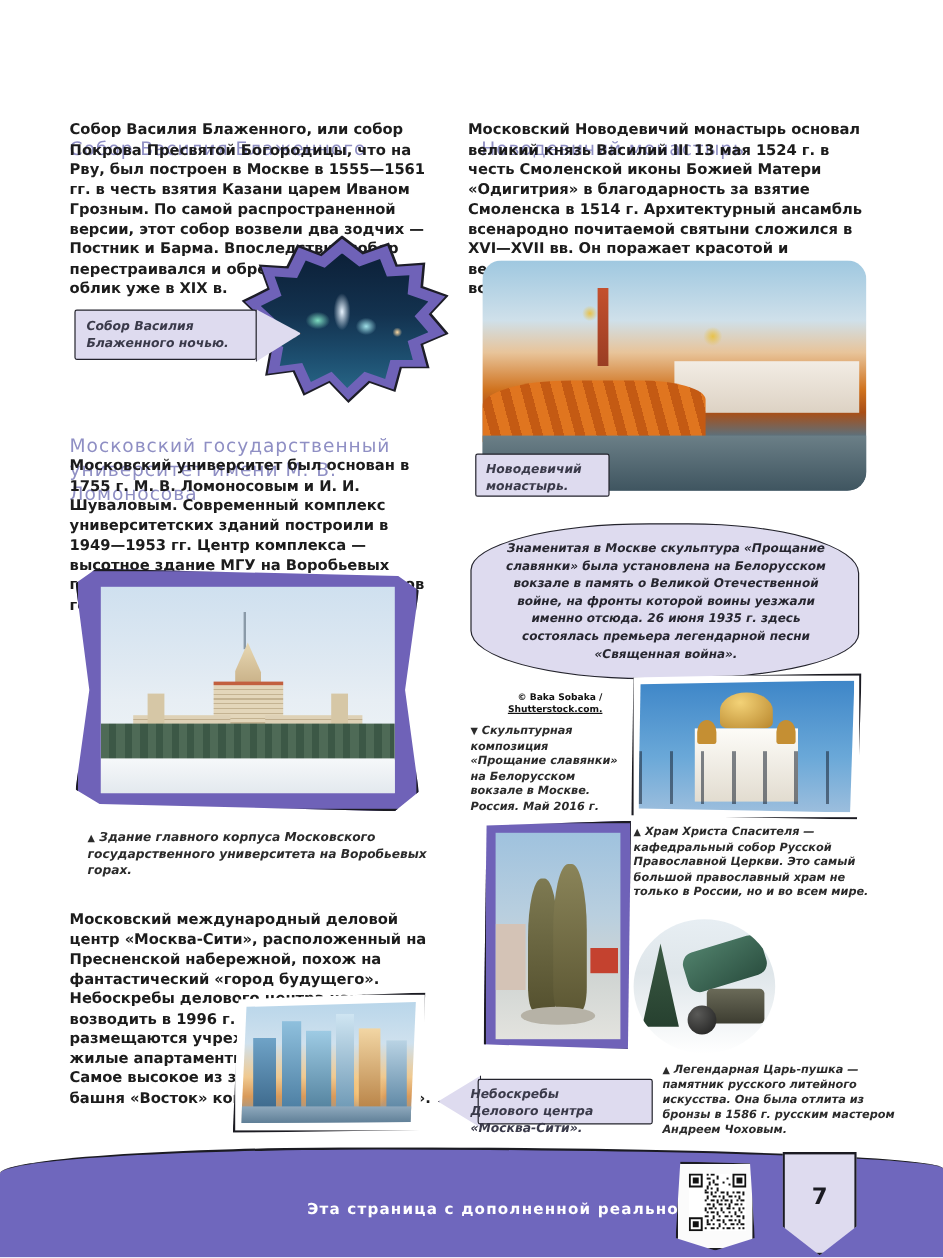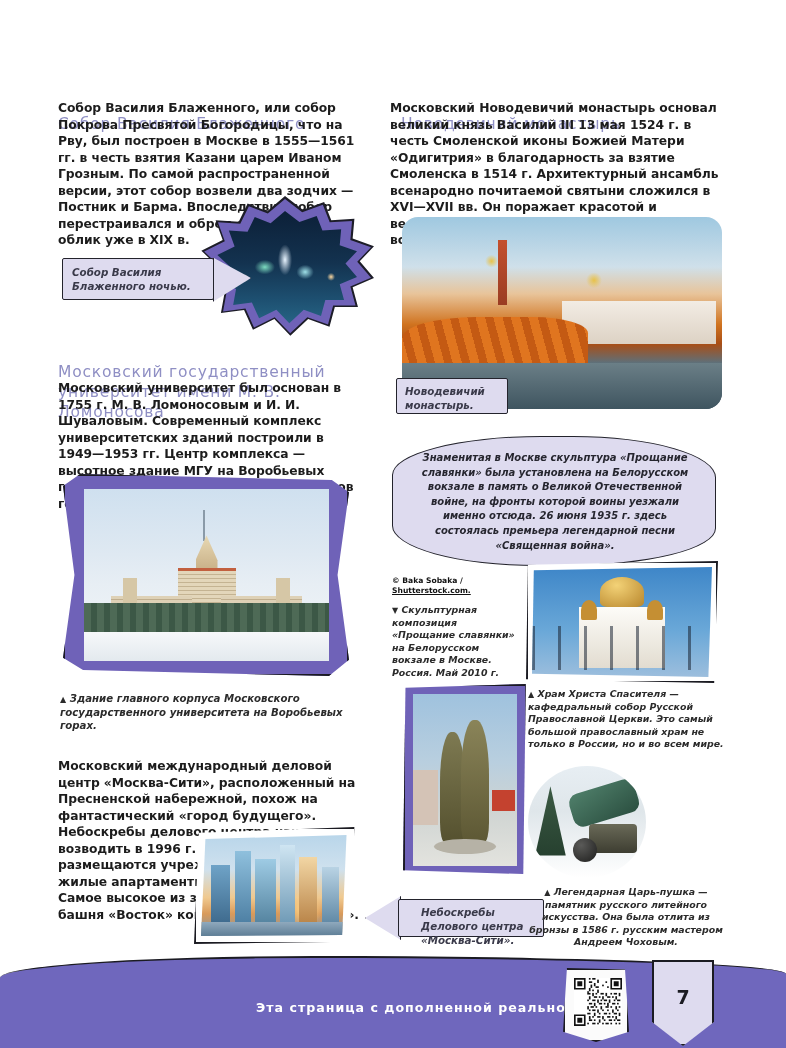--- a/index.html
+++ b/index.html
@@ -189,21 +189,21 @@
     <div style="position:absolute; left:16%; top:52%; width:14px; height:16%;
                 background:#d6c7a6;"></div>
     <div style="position:absolute; right:16%; top:52%; width:14px; height:16%;
                 background:#d6c7a6;"></div>
     <div style="position:absolute; left:0; bottom:16%; width:100%; height:18%;
                 background:repeating-linear-gradient(90deg,#4e6a56 0 7px,#3c5846 7px 13px);"></div>
     <div style="position:absolute; left:0; bottom:0; width:100%; height:17%;
                 background:linear-gradient(180deg,#f6f8fa,#e3e9ee);"></div>
   </div>
 
-  <div class="caption" style="left:60px; top:692px; width:310px;">
+  <div class="caption" style="left:73px; top:692px; width:310px;">
     <span class="tri">▲</span>
     <span>Здание главного корпуса Московского государственного университета на Воробьевых горах.</span>
   </div>
 
 
   <div class="bodytext" style="left:58px; top:758px; width:302px;">Московский международный деловой центр «Москва-Сити», расположенный на Пресненской набережной, похож на фантастический «город будущего». Небоскребы делового центра начали возводить в 1996 г. Сегодня здесь размещаются учреждения бизнеса, жилые апартаменты и зоны отдыха. Самое высокое из зданий — 95-этажная башня «Восток» комплекса «Федерация».</div>
 
   <div class="skew-frame" style="left:194px; top:827px; width:162px; height:117px;
               clip-path:polygon(3% 5%, 99% 0%, 96% 98%, 0% 100%);"></div>
   <div class="photo" style="left:201px; top:835px; width:147px; height:101px;
@@ -224,21 +224,21 @@
     <div style="position:absolute; left:82%; top:32%; width:12%; height:56%;
                 background:linear-gradient(180deg,#b9d3e4,#5f88a5);"></div>
     <div style="position:absolute; left:0; bottom:0; width:100%; height:14%;
                 background:linear-gradient(180deg,#8fa9bd,#5e7e96);"></div>
   </div>
 
   <div style="position:absolute; left:365px; top:893px; width:36px; height:50px;
               background:#dedbef; border:1.6px solid #23232c;
               clip-path:polygon(100% 6%, 100% 94%, 0% 50%);"></div>
   <div class="callout" style="left:398px; top:899px; width:146px; height:38px;"></div>
-  <div class="bubble-text" style="left:421px; top:906px; width:132px;">Небоскребы Делового центра «Москва-Сити».</div>
+  <div class="bubble-text" style="left:392px; top:906px; width:132px;">Небоскребы Делового центра «Москва-Сити».</div>
 
   <div class="heading" style="left:401px; top:70px; width:320px;">Новодевичий монастырь</div>
 
   <div class="bodytext" style="left:390px; top:100px; width:330px;">Московский Новодевичий монастырь основал великий князь Василий III 13 мая 1524 г. в честь Смоленской иконы Божией Матери «Одигитрия» в благодарность за взятие Смоленска в 1514 г. Архитектурный ансамбль всенародно почитаемой святыни сложился в XVI—XVII вв. Он поражает красотой и величием. Монастырь объявлен достоянием всего человечества.</div>
 
   <div class="photo" style="left:402px; top:217px; width:320px; height:192px;
               border-radius:16px 16px 16px 16px;
               background:
                 radial-gradient(circle 9px at 28% 23%, #e8c24a 0%, rgba(232,194,74,0) 72%),
                 radial-gradient(circle 11px at 60% 33%, #e8c24a 0%, rgba(232,194,74,0) 72%),
@@ -256,28 +256,28 @@
 
   <div class="callout" style="left:396px; top:378px; width:112px; height:36px;"></div>
   <div class="bubble-text" style="left:405px; top:385px; width:98px;">Новодевичий монастырь.</div>
 
   <div style="position:absolute; left:392px; top:436px; width:324px; height:130px;
               background:#dedbef; border:1.8px solid #23232c;
               border-radius:46% 44% 47% 45% / 30% 32% 29% 31%;"></div>
   <div class="bubble-text" style="left:414px; top:451px; width:282px; text-align:center; line-height:1.46;
               font-size:10.0px; color:#26262f;">Знаменитая в Москве скульптура «Прощание славянки» была установлена на Белорусском вокзале в память о Великой Отечественной войне, на фронты которой воины уезжали именно отсюда. 26 июня 1935 г. здесь состоялась премьера легендарной песни «Священная война».</div>
 
-  <div class="credit" style="left:392px; top:576px; width:110px;">
+  <div class="credit" style="left:392px; top:576px; width:110px;text-align:right;">
     <span>© Baka Sobaka /</span><br>
     <u>Shutterstock.com.</u>
   </div>
 
   <div class="caption" style="left:392px; top:604px; width:126px; font-size:9.4px;">
     <span class="tri">▼</span>
-    <span>Скульптурная композиция «Прощание славянки» на Белорусском вокзале в Москве. Россия. Май 2010 г.</span>
+    <span>Скульптурная композиция «Прощание славянки» на Белорусском вокзале в Москве. Россия. Май 2016 г.</span>
   </div>
 
   <div class="skew-frame" style="left:526px; top:561px; width:192px; height:122px;
               clip-path:polygon(1% 3%, 100% 0%, 98% 100%, 0% 97%);"></div>
   <div class="photo" style="left:532px; top:567px; width:180px; height:110px;
               clip-path:polygon(1% 3%, 100% 0%, 98% 100%, 0% 97%);
               background:linear-gradient(180deg,#3e86c8 0%, #6aa8d8 58%, #9cbedd 100%);">
     <div style="position:absolute; left:50%; top:9%; width:44px; height:30px;
                 transform:translateX(-50%);
                 background:radial-gradient(ellipse at 38% 28%, #f3d277, #b8862c);
@@ -326,21 +326,21 @@
     <div style="position:absolute; left:52%; top:52%; width:40%; height:26%;
                 background:linear-gradient(180deg,#6a6a58,#3d3d31); border-radius:4px;"></div>
     <div style="position:absolute; left:38%; top:64%; width:24px; height:24px;
                 background:radial-gradient(circle at 34% 30%, #5a5a58, #1d1d1c);
                 border-radius:50%;"></div>
     <div style="position:absolute; left:6%; top:18%; width:26%; height:62%;
                 background:linear-gradient(180deg,#3b5a44,#26402f);
                 clip-path:polygon(50% 0%, 100% 100%, 0% 100%);"></div>
   </div>
 
-  <div class="caption" style="left:528px; top:886px; width:196px; font-size:9.4px;text-align:center;">
+  <div class="caption" style="left:552px; top:886px; width:196px; font-size:9.4px;">
     <span class="tri">▲</span>
     <span>Легендарная Царь-пушка — памятник русского литейного искусства. Она была отлита из бронзы в 1586 г. русским мастером Андреем Чоховым.</span>
   </div>
 
   <div class="footer-band"></div>
 
   <div class="footer-text" style="left:256px; top:1000px; width:360px;">Эта страница с дополненной реальностью.</div>
 
   <div class="qr-card" style="left:563px; top:968px; width:66px; height:74px;
               clip-path:polygon(6% 0%, 94% 2%, 100% 86%, 50% 100%, 0% 86%);">

